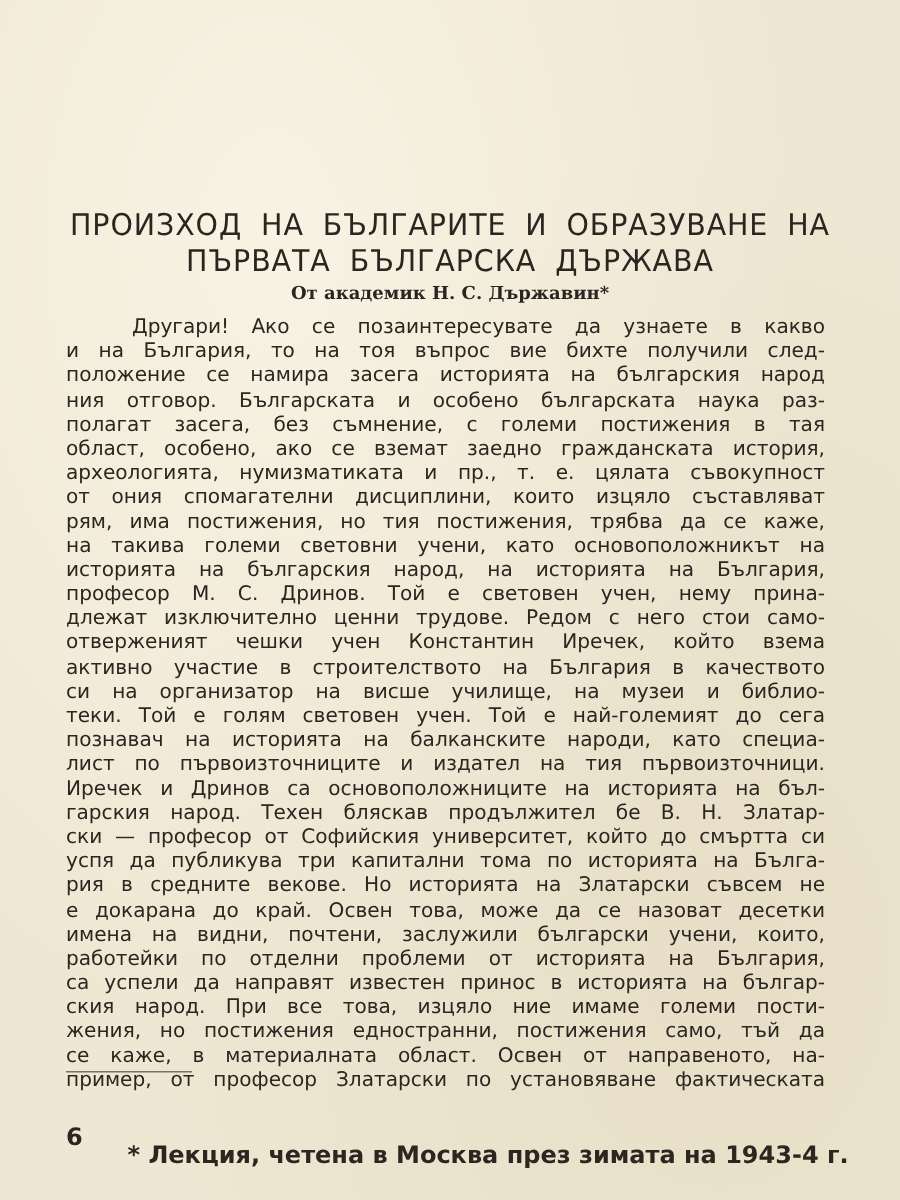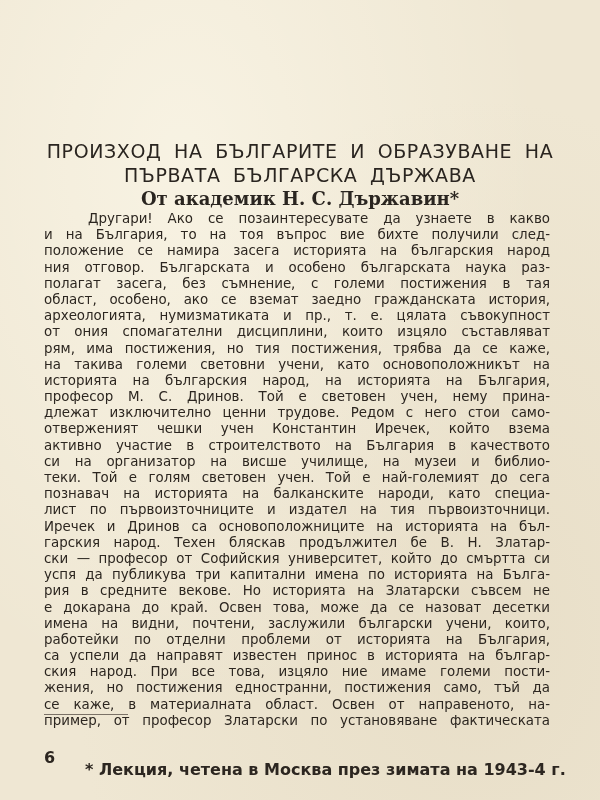--- a/index.html
+++ b/index.html
@@ -19,21 +19,21 @@
     font-family: "DejaVu Sans", sans-serif;
     font-size: 19px; letter-spacing: 0.6px; line-height: 23px;
     font-weight: normal; color: #2a2520;
     transform: scaleY(1.05);
   }
   .title div { word-spacing: 6px; }
   .subtitle {
     position: absolute; left: 0; width: 600px; top: 188px;
     text-align: center;
     font-family: "DejaVu Serif", serif;
-    font-weight: bold; font-size: 18px; color: #2a2520;
+    font-weight: bold; font-size: 12px; color: #2a2520;
   }
   .body {
     position: absolute; left: 44px; width: 506px; top: 211px;
     font-family: "DejaVu Sans", sans-serif;
     font-size: 13.4px; line-height: 16.2px; color: #2c2620;
   }
   .line {
     white-space: nowrap; text-align: justify; text-align-last: justify;
     height: 16.2px; overflow: visible;
   }
@@ -79,21 +79,21 @@
       <div class="line"><span>длежат изключително ценни трудове. Редом с него стои само-</span></div>
       <div class="line"><span>отверженият чешки учен Константин Иречек, който взема</span></div>
       <div class="line"><span>активно участие в строителството на България в качеството</span></div>
       <div class="line"><span>си на организатор на висше училище, на музеи и библио-</span></div>
       <div class="line"><span>теки. Той е голям световен учен. Той е най-големият до сега</span></div>
       <div class="line"><span>познавач на историята на балканските народи, като специа-</span></div>
       <div class="line"><span>лист по първоизточниците и издател на тия първоизточници.</span></div>
       <div class="line"><span>Иречек и Дринов са основоположниците на историята на бъл-</span></div>
       <div class="line"><span>гарския народ. Техен бляскав продължител бе В. Н. Златар-</span></div>
       <div class="line"><span>ски — професор от Софийския университет, който до смъртта си</span></div>
-      <div class="line"><span>успя да публикува три капитални имена по историята на Бълга-</span></div>
+      <div class="line"><span>успя да публикува три капитални тома по историята на Бълга-</span></div>
       <div class="line"><span>рия в средните векове. Но историята на Златарски съвсем не</span></div>
       <div class="line"><span>е докарана до край. Освен това, може да се назоват десетки</span></div>
       <div class="line"><span>имена на видни, почтени, заслужили български учени, които,</span></div>
       <div class="line"><span>работейки по отделни проблеми от историята на България,</span></div>
       <div class="line"><span>са успели да направят известен принос в историята на българ-</span></div>
       <div class="line"><span>ския народ. При все това, изцяло ние имаме големи пости-</span></div>
       <div class="line"><span>жения, но постижения едностранни, постижения само, тъй да</span></div>
       <div class="line"><span>се каже, в материалната област. Освен от направеното, на-</span></div>
       <div class="line"><span>пример, от професор Златарски по установяване фактическата</span></div>
     </div>

